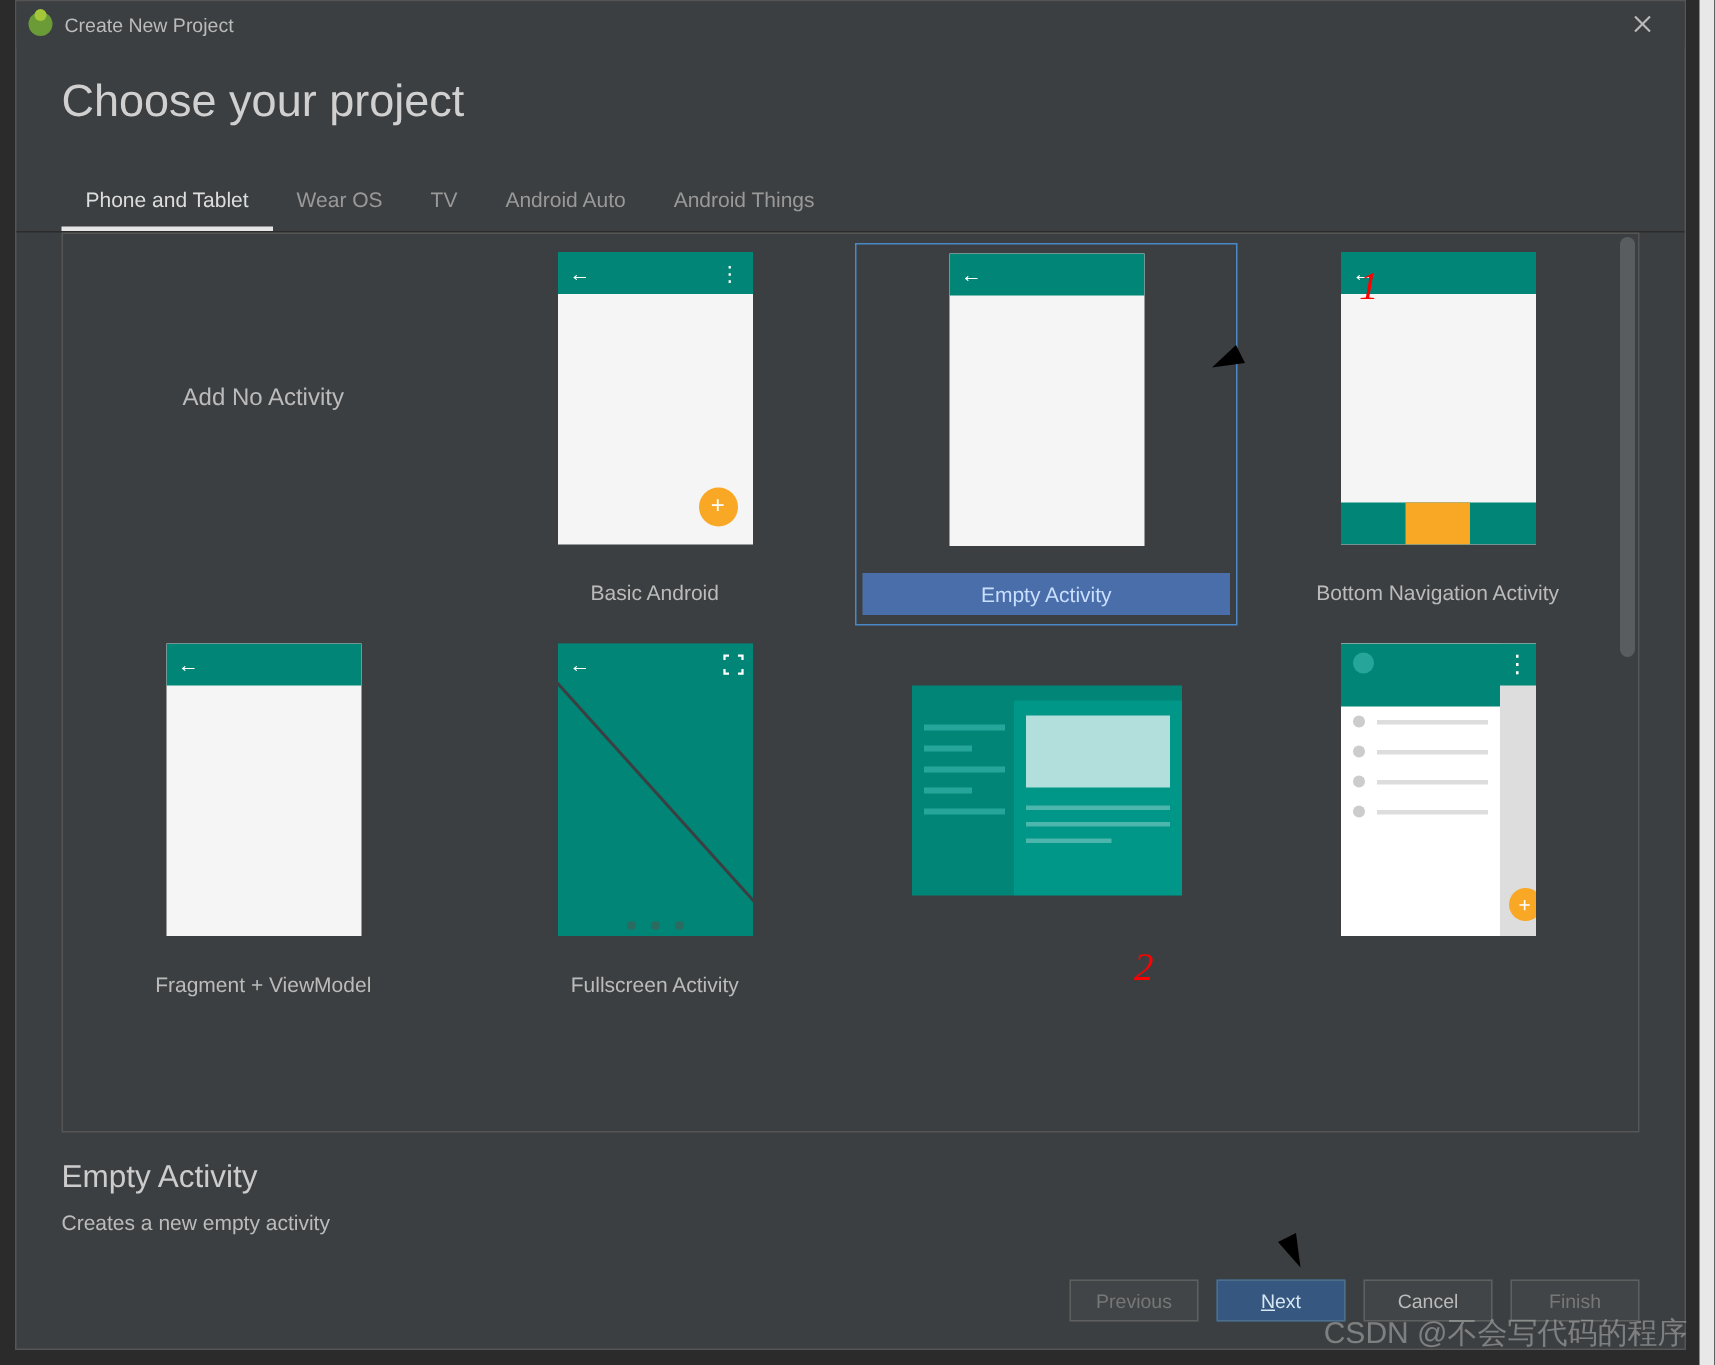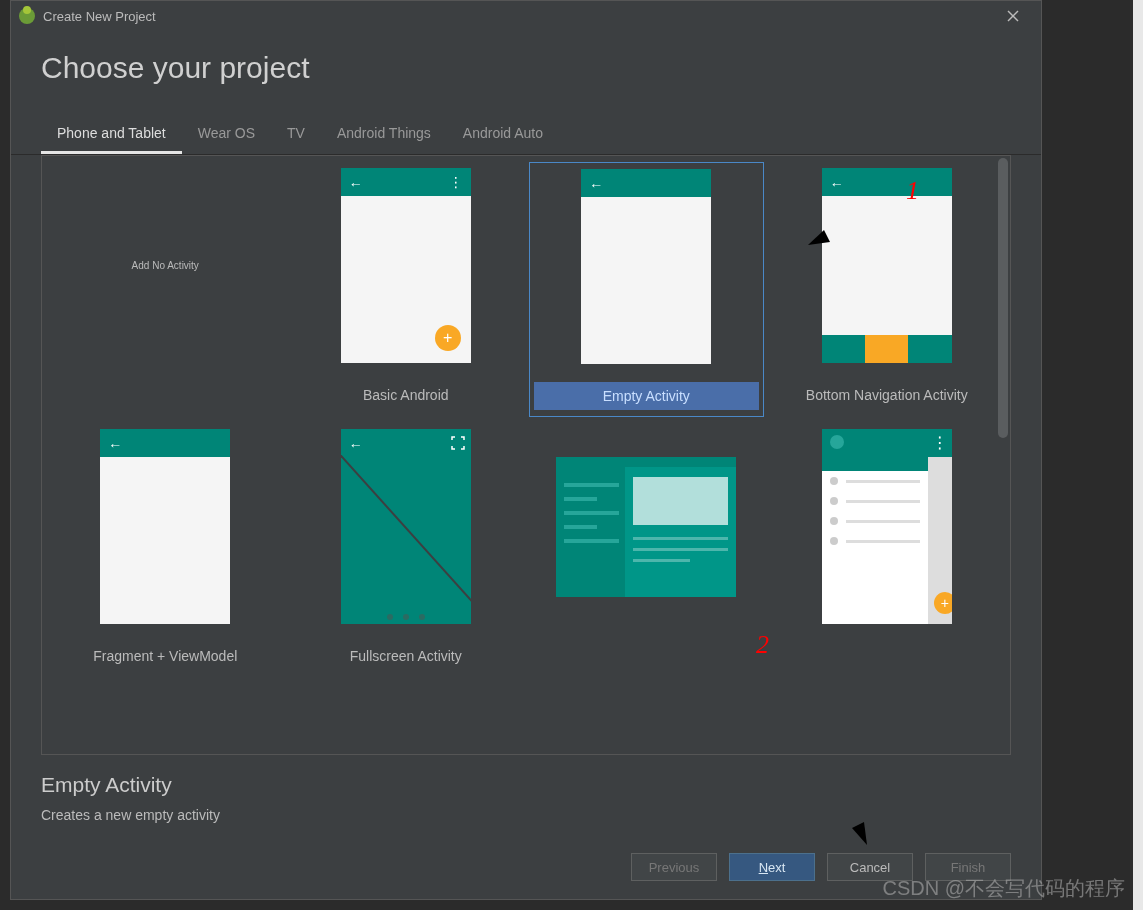--- a/index.html
+++ b/index.html
@@ -1,18 +1,18 @@
 <!DOCTYPE html>
 <html><head>
 <meta charset="utf-8">
 <style>
   * { box-sizing: border-box; margin: 0; padding: 0; font-family: "Segoe UI", Arial, sans-serif; }
   body { background: #2b2b2b; width: 1143px; height: 910px; overflow: hidden; position: relative; }
 
-  .window { position: absolute; left: 10px; top: 0; width: 1032px; height: 900px; background: #3c3f41; border: 1px solid #555; display: flex; flex-direction: column; }
+  .window { position: absolute; left: 10px; top: 0; width: 1114px; height: 900px; background: #3c3f41; border: 1px solid #555; display: flex; flex-direction: column; }
 
   .titlebar { height: 30px; background: #3c3f41; display: flex; align-items: center; padding: 0 8px; color: #bbb; font-size: 13px; }
   .titlebar .app-icon { width: 16px; height: 16px; margin-right: 8px; background: #6b9b37; border-radius: 50%; position: relative; }
   .titlebar .app-icon::after { content: ""; position: absolute; width: 8px; height: 8px; background: #a4c639; border-radius: 50%; top: -2px; left: 4px; }
   .titlebar .spacer { flex: 1; }
   .titlebar .close { width: 40px; height: 30px; display: flex; align-items: center; justify-content: center; color: #bbb; cursor: pointer; }
 
   .header { padding: 20px 30px 10px 30px; }
   .header h1 { color: #d0d0d0; font-weight: 300; font-size: 30px; }
 
@@ -21,21 +21,21 @@
   .tab.active { color: #ddd; border-bottom: 3px solid #e5e5e5; }
 
   .grid-wrap { flex: 1; overflow: hidden; position: relative; border: 1px solid #555; margin: 0 30px 10px 30px; }
   .grid { display: grid; grid-template-columns: repeat(4, 1fr); gap: 6px; padding: 6px; }
   .template { display: flex; flex-direction: column; align-items: center; padding: 6px 4px; cursor: pointer; }
   .template.selected { border: 1px solid #4a88c7; background: #3c3f41; }
   .template .thumb { width: 130px; height: 195px; background: #f5f5f5; position: relative; overflow: hidden; }
   .template .label { color: #bbb; font-size: 14px; margin-top: 18px; text-align: center; padding: 6px 0; width: 100%; }
   .template.selected .label { background: #4a6ea9; color: #c9dfff; }
   .template.no-activity .thumb { background: transparent; display:flex; align-items:center; justify-content:center; }
-  .template.no-activity .thumb-text { color:#bbb; font-size:10px; text-align:center; }
+  .template.no-activity .thumb-text { color:#bbb; font-size:16px; text-align:center; }
 
   .appbar { height: 28px; background: #008577; display:flex; align-items:center; padding:0 8px; position:relative; }
   .appbar .back { color:#fff; font-size:14px; }
   .appbar .dots { position:absolute; right:8px; color:#fff; font-size:14px; letter-spacing:0; }
   .fab { position:absolute; width:26px; height:26px; background:#f9a825; border-radius:50%; bottom:12px; right:10px; color:#fff; display:flex; align-items:center; justify-content:center; font-size:16px; }
 
   .bottomnav { position:absolute; bottom:0; left:0; right:0; height:28px; background:#008577; display:flex; }
   .bottomnav .seg { flex:1; }
   .bottomnav .seg.mid { background:#f9a825; }
 
@@ -103,22 +103,22 @@
   </div>
 
   <div class="header">
     <h1>Choose your project</h1>
   </div>
 
   <div class="tabs">
     <div class="tab active">Phone and Tablet</div>
     <div class="tab">Wear OS</div>
     <div class="tab">TV</div>
+    <div class="tab">Android Auto</div>
     <div class="tab">Android Things</div>
-    <div class="tab">Android Auto</div>
   </div>
 
   <div class="grid-wrap">
     <div class="scrollbar"></div>
     <div class="grid">
 
       <div class="template no-activity">
         <div class="thumb">
           <div class="thumb-text">Add No Activity</div>
         </div>

